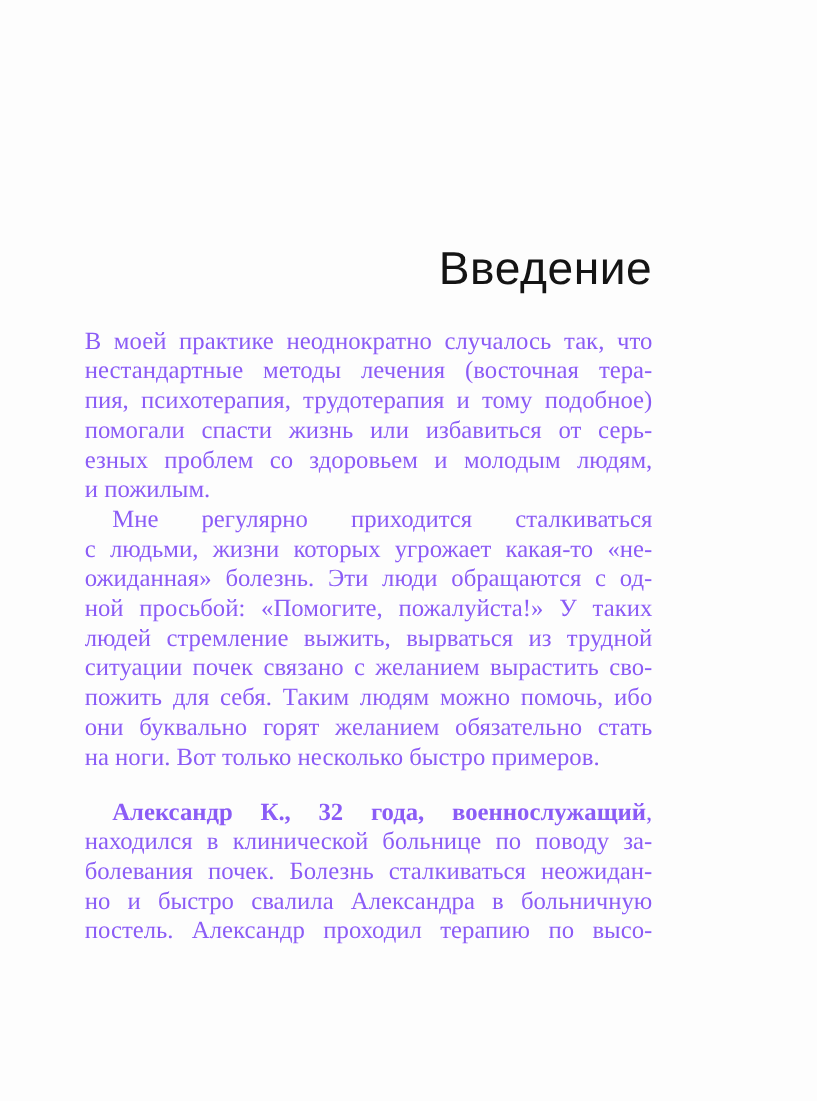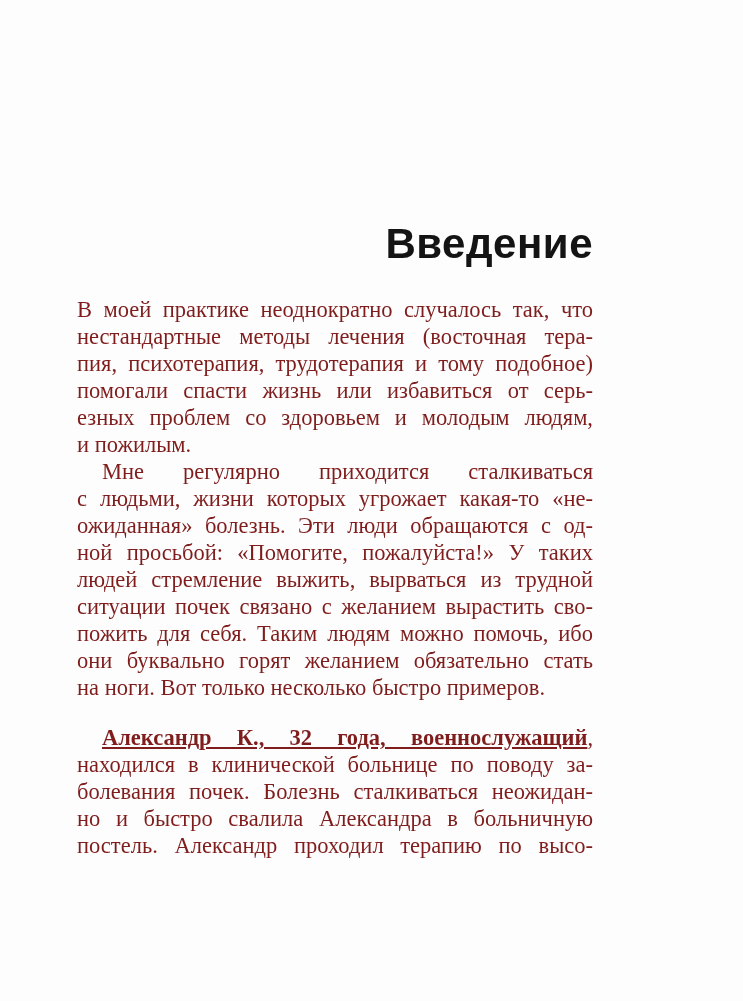--- a/index.html
+++ b/index.html
@@ -17,53 +17,52 @@
   }
   .content {
     position: absolute;
     left: 77px;
     width: 516px;
     top: 0;
   }
   .page-title {
     margin-top: 222px;
     font-family: "Liberation Sans", sans-serif;
-    font-weight: bold;
+    font-weight: normal;
     font-size: 42px;
     line-height: 44px;
     text-align: right;
     color: #141414;
     letter-spacing: 0.5px;
   }
   .body-text {
     margin-top: 30px;
     font-size: 22.5px;
     line-height: 27px;
-    color: #7f1d1d;
+    color: #8b5cf6;
   }
   .paragraph {
     margin: 0;
   }
   .paragraph.space-before {
     margin-top: 23px;
   }
   .line {
     text-align: justify;
     text-align-last: justify;
     white-space: normal;
   }
   .line.no-justify {
     text-align-last: left;
   }
   .line.indent {
     text-indent: 25px;
   }
   .bold {
     font-weight: bold;
-    text-decoration: underline;
   }
 </style>
 </head>
 <body>
 
 <div class="page">
   <div class="content">
     <div class="page-title">Введение</div>
     <div class="body-text">
         <div class="paragraph">

